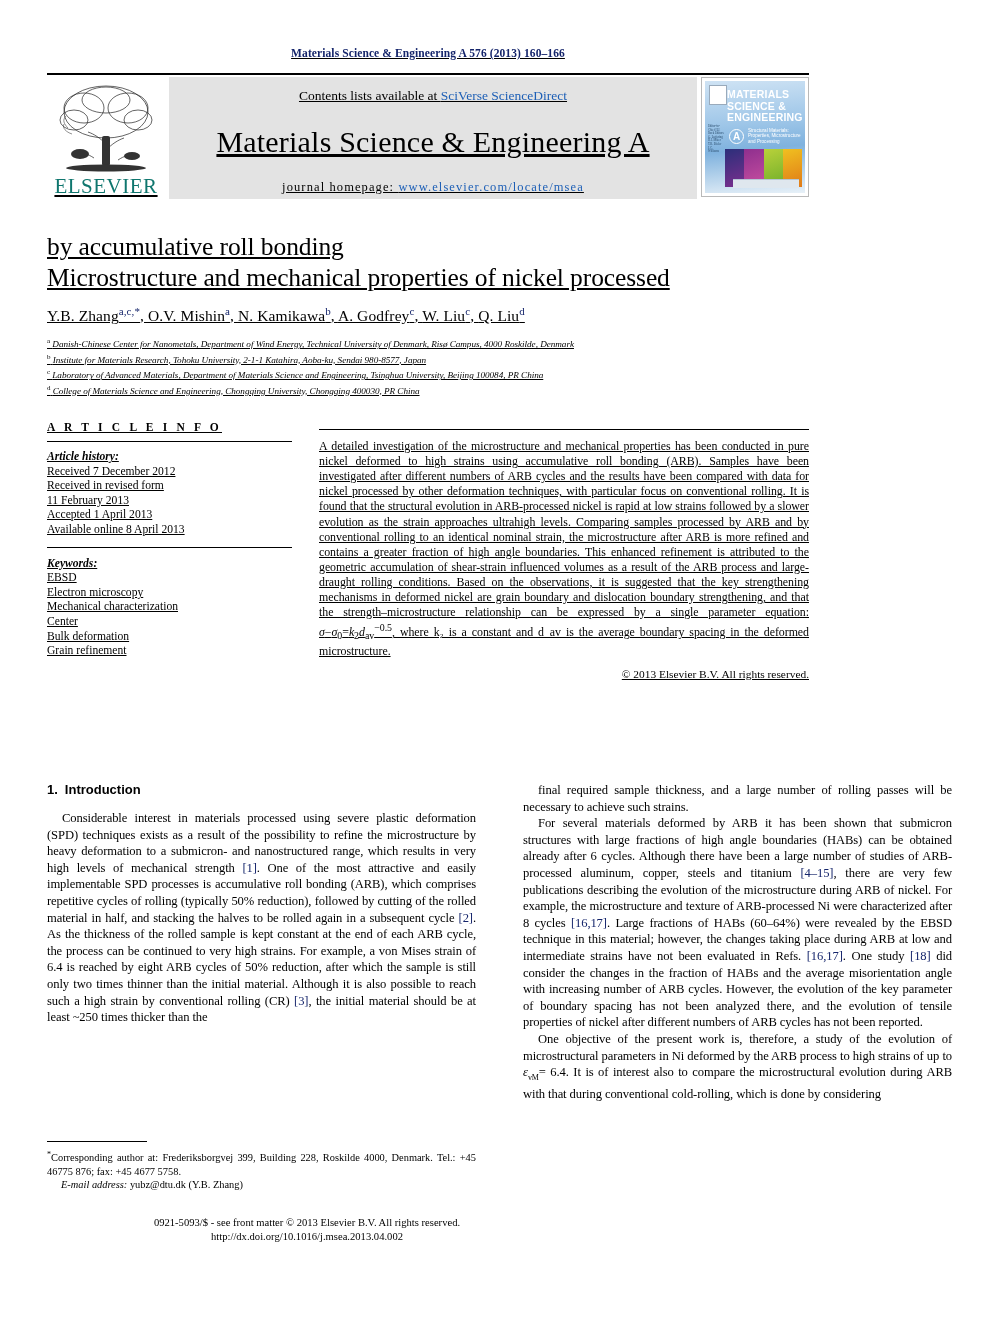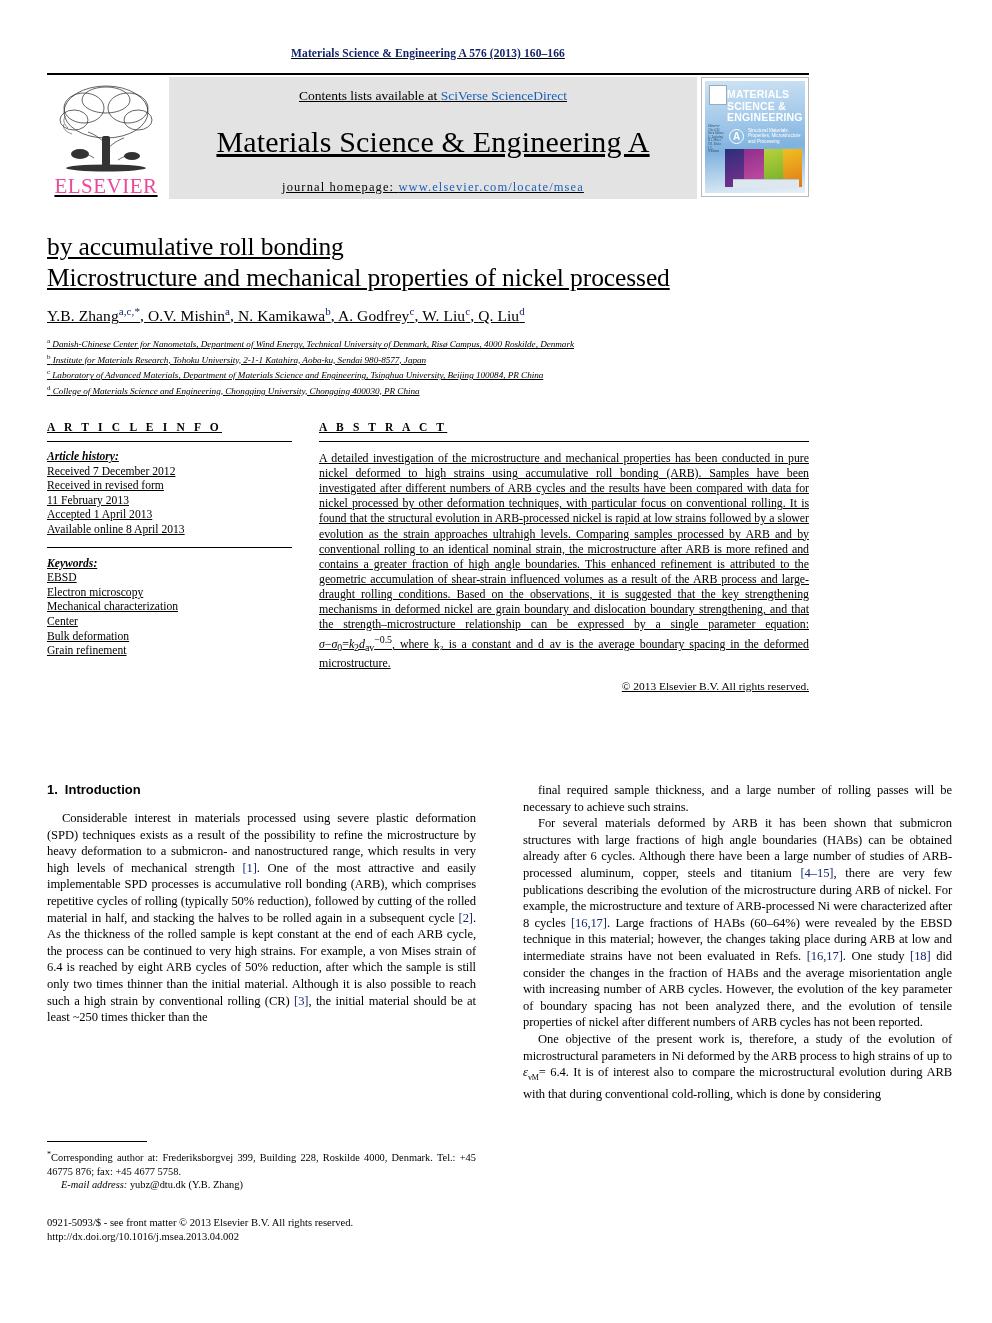--- a/index.html
+++ b/index.html
@@ -34,21 +34,21 @@
   }
   .elsevier-logo {
     width: 118px; flex: 0 0 118px;
     display:flex; flex-direction:column;
     align-items:center; justify-content:flex-end;
     padding-bottom: 4px;
   }
   .tree-wrap { width: 104px; height: 94px; }
   .elsevier-word {
     font-family: "Liberation Serif", serif;
-    color:#ec4899; font-size: 21px; letter-spacing: .5px;
+    color:#0f766e; font-size: 21px; letter-spacing: .5px;
     line-height: 1; margin-top: 2px;
   }
   .journal-banner {
     flex: 1 1 auto;
     background: #e3e3e3;
     margin: 2px 4px 2px 4px;
     display:flex; flex-direction:column;
     align-items:center; justify-content:space-between;
     padding: 11px 0 4px 0;
   }
@@ -183,21 +183,21 @@
     font-size: 10.4px; line-height: 13.4px;
     text-align: justify;
   }
   .fn-text .star { vertical-align: super; font-size: 8px; }
   .fn-email { margin-top: 1px; font-size: 10.4px; text-indent: 14px; }
   .fn-email i { font-style: italic; }
   .fn-email .mail { color: #000; }
 
   .imprint {
     position:absolute; left:47px; top:1216px; width:520px;
-    font-size: 10.6px; line-height: 13.6px;
+    font-size: 10.6px; line-height: 13.6px; text-align: center;
   }
   .imprint .doi { color:#000; }
 </style>
 </head>
 <body>
 
 <div class="page">
 
   <div class="running-head">Materials Science &amp; Engineering A 576 (2013) 160–166</div>
 
@@ -308,21 +308,20 @@
         <div>EBSD</div>
         <div>Electron microscopy</div>
         <div>Mechanical characterization</div>
         <div>Center</div>
         <div>Bulk deformation</div>
         <div>Grain refinement</div>
       </div>
     </div>
 
     <div class="col-abstract">
-      <div class="sec-head">A B S T R A C T</div>
       <div class="rule"></div>
       <div class="abstract-body"><span>A detailed investigation of the microstructure and mechanical properties has been conducted in pure nickel deformed to high strains using accumulative roll bonding (ARB). Samples have been investigated after different numbers of ARB cycles and the results have been compared with data for nickel processed by other deformation techniques, with particular focus on conventional rolling. It is found that the structural evolution in ARB-processed nickel is rapid at low strains followed by a slower evolution as the strain approaches ultrahigh levels. Comparing samples processed by ARB and by conventional rolling to an identical nominal strain, the microstructure after ARB is more refined and contains a greater fraction of high angle boundaries. This enhanced refinement is attributed to the geometric accumulation of shear-strain influenced volumes as a result of the ARB process and large-draught rolling conditions. Based on the observations, it is suggested that the key strengthening mechanisms in deformed nickel are grain boundary and dislocation boundary strengthening, and that the strength–microstructure relationship can be expressed by a single parameter equation: </span><span><i>σ</i>−<i>σ</i><sub>0</sub>=<i>k</i><sub>2</sub><i>d</i><sub>av</sub><sup>−0.5</sup></span><span>, where k₂ is a constant and d_av is the average boundary spacing in the deformed microstructure.</span></div>
       <div class="copyright">© 2013 Elsevier B.V. All rights reserved.</div>
     </div>
   </div>
 
   <div class="body-cols">
 
     <div class="bcol">
       <div class="sec-title">

